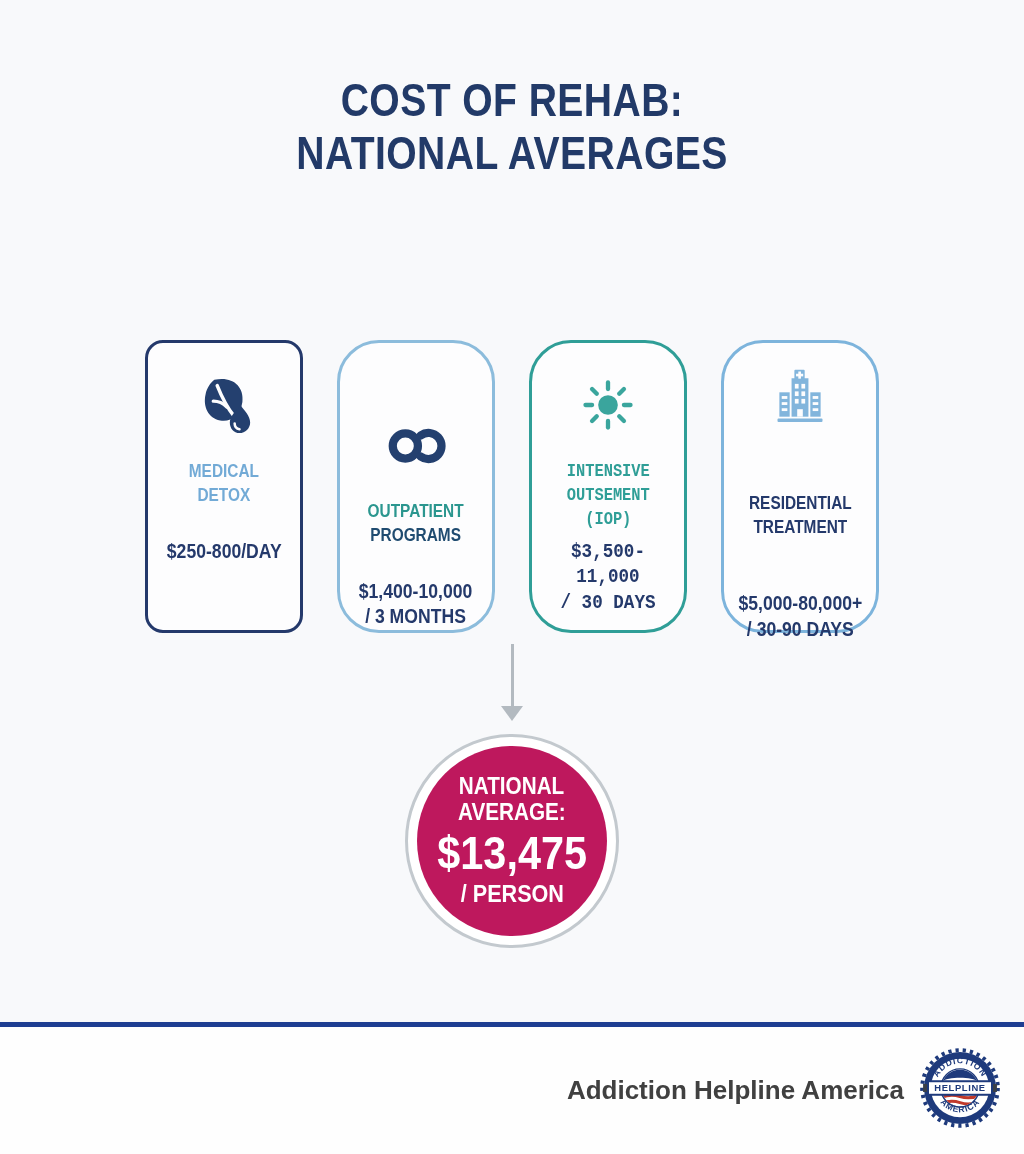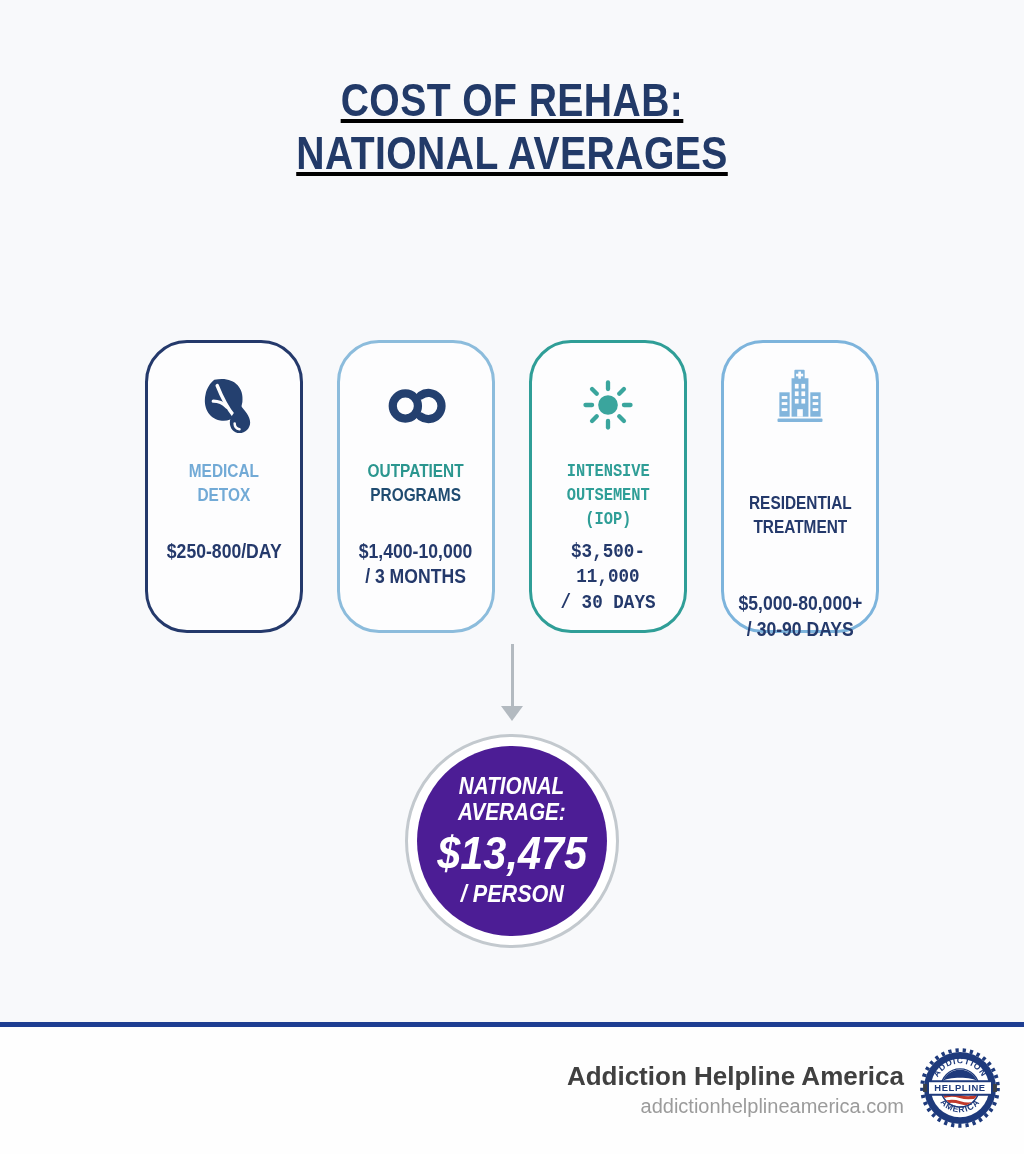--- a/index.html
+++ b/index.html
@@ -1,20 +1,20 @@
 <!DOCTYPE html>
 <html><head>
 <meta charset="utf-8">
 <style>
   html,body{margin:0;padding:0;}
   body{font-family:"Liberation Sans","DejaVu Sans",sans-serif;}
   #app{position:relative;width:1024px;height:1154px;background:#f8f9fb;overflow:hidden;}
   .cond{transform:scaleX(0.88);transform-origin:50% 50%;}
 
-  .header{padding-top:74px;text-align:center;text-decoration:underline;}
+  .header{padding-top:74px;text-align:center;}
   .title{font-size:46px;font-weight:bold;line-height:1.15;letter-spacing:.5px;transform:scaleX(0.85);transform-origin:50% 50%;}
 
   .cards-row{display:flex;justify-content:center;gap:34px;margin-top:160px;}
   .card{box-sizing:border-box;width:158px;height:293px;background:#fdfdfe;border:3px solid #24396b;
         border-radius:42px;display:flex;flex-direction:column;align-items:center;padding-top:24px;}
   .card-icon{height:76px;display:flex;align-items:center;justify-content:center;}
   .card-label{margin-top:16px;height:76px;text-align:center;font-weight:bold;font-size:17.5px;line-height:1.38;}
   .card-price{margin-top:4px;text-align:center;font-weight:bold;font-size:20px;line-height:1.28;}
 
   .arrow-wrap{margin-top:11px;display:flex;flex-direction:column;align-items:center;}
@@ -41,39 +41,39 @@
 <div id="app" style="background: rgb(248, 249, 251);">
 
   <div class="header">
     <div class="title" style="color: rgb(34, 58, 104);">
       <div>COST OF REHAB:</div>
       <div>NATIONAL AVERAGES</div>
     </div>
   </div>
 
   <div class="cards-row" id="cards-row">
-      <div class="card" style="border-color: rgb(36, 57, 107);">
+      <div class="card" style="border-color: rgb(36, 57, 107); border-radius: 18px;">
         <div class="card-icon" style="color: rgb(36, 64, 111);">
           <svg width="62" height="62" viewBox="0 0 64 64">
             <path fill="currentColor" d="M22 6 C40 2 53 12 51 29 C49 43 39 50 28 48 C16 46 10 34 13 21 C14 15 18 9 22 6 Z"></path>
             <path d="M25 12 C29 22 34 33 42 43" stroke="#fdfdfe" stroke-width="3.6" fill="none" stroke-linecap="round"></path>
             <path d="M21 28 C27 28 32 31 35 34" stroke="#fdfdfe" stroke-width="3.6" fill="none" stroke-linecap="round"></path>
             <path fill="currentColor" d="M49 32 C53 38 59 43 59 50 C59 56 54 61 48 61 C42 61 38 56 38 50 C38 43 45 38 49 32 Z"></path>
             <path d="M43 51 C43 54 45 56.5 48 57" stroke="#fdfdfe" stroke-width="2.6" fill="none" stroke-linecap="round"></path>
           </svg>
         </div>
         <div class="card-label cond">
           <div style="color: rgb(114, 170, 214);">MEDICAL</div>
           <div style="color: rgb(114, 170, 214);">DETOX</div>
         </div>
         <div class="card-price cond" style="color: rgb(36, 57, 107);">
           <div>$250-800/DAY</div>
         </div>
       </div>
-      <div class="card" style="border-color: rgb(140, 188, 220);">
+      <div class="card" style="border-color: rgb(140, 188, 220); justify-content: flex-end;">
         <div class="card-icon" style="color: rgb(36, 64, 111);">
           <svg width="62" height="62" viewBox="0 0 64 64" fill="none" stroke="currentColor">
             <circle cx="21" cy="33" r="13" stroke-width="8.5"></circle>
             <path d="M37 22 A13.5 13.5 0 1 1 37 44" stroke-width="8.5" stroke-linecap="round"></path>
           </svg>
         </div>
         <div class="card-label cond">
           <div style="color: rgb(43, 150, 143);">OUTPATIENT</div>
           <div style="color: rgb(31, 75, 112);">PROGRAMS</div>
         </div>
@@ -147,34 +147,33 @@
         </div>
       </div>
     </div>
 
   <div class="arrow-wrap">
     <div class="arrow-line" style="background: rgb(179, 186, 192);"></div>
     <div class="arrow-head" style="border-top-color: rgb(179, 186, 192);"></div>
   </div>
 
   <div class="ring" style="border-color: rgb(195, 201, 206);">
-    <div class="circle" style="background: #4c1d95; color: rgb(255, 255, 255); font-style: italic;">
+    <div class="circle" style="background: #be185d; color: rgb(255, 255, 255);">
       <div class="small">NATIONAL</div>
       <div class="small">AVERAGE:</div>
       <div class="amount">$13,475</div>
       <div class="per">/ PERSON</div>
     </div>
   </div>
 
   <div class="divider" style="background: rgb(30, 62, 146);"></div>
 
   <div class="footer">
     <div class="brand-text">
       <div class="brand-name">Addiction Helpline America</div>
-      <div class="brand-site">addictionhelplineamerica.com</div>
     </div>
     <div>
       <svg width="80" height="80" viewBox="-26 -26 52 52">
         <circle r="24.6" fill="none" stroke="#1e3a7c" stroke-width="2.6" stroke-dasharray="2.1 2.6"></circle>
         <circle r="23.4" fill="#1e3a7c"></circle>
         <circle r="19" fill="#ffffff"></circle>
         <circle r="12.4" fill="#ffffff" stroke="#1e3a7c" stroke-width="0.9"></circle>
         <defs>
           <path id="arcT" d="M -15.2 -5.2 A 16.1 16.1 0 0 1 15.2 -5.2"></path>
           <path id="arcB" d="M -14.6 6.4 A 16 16 0 0 0 14.6 6.4"></path>

